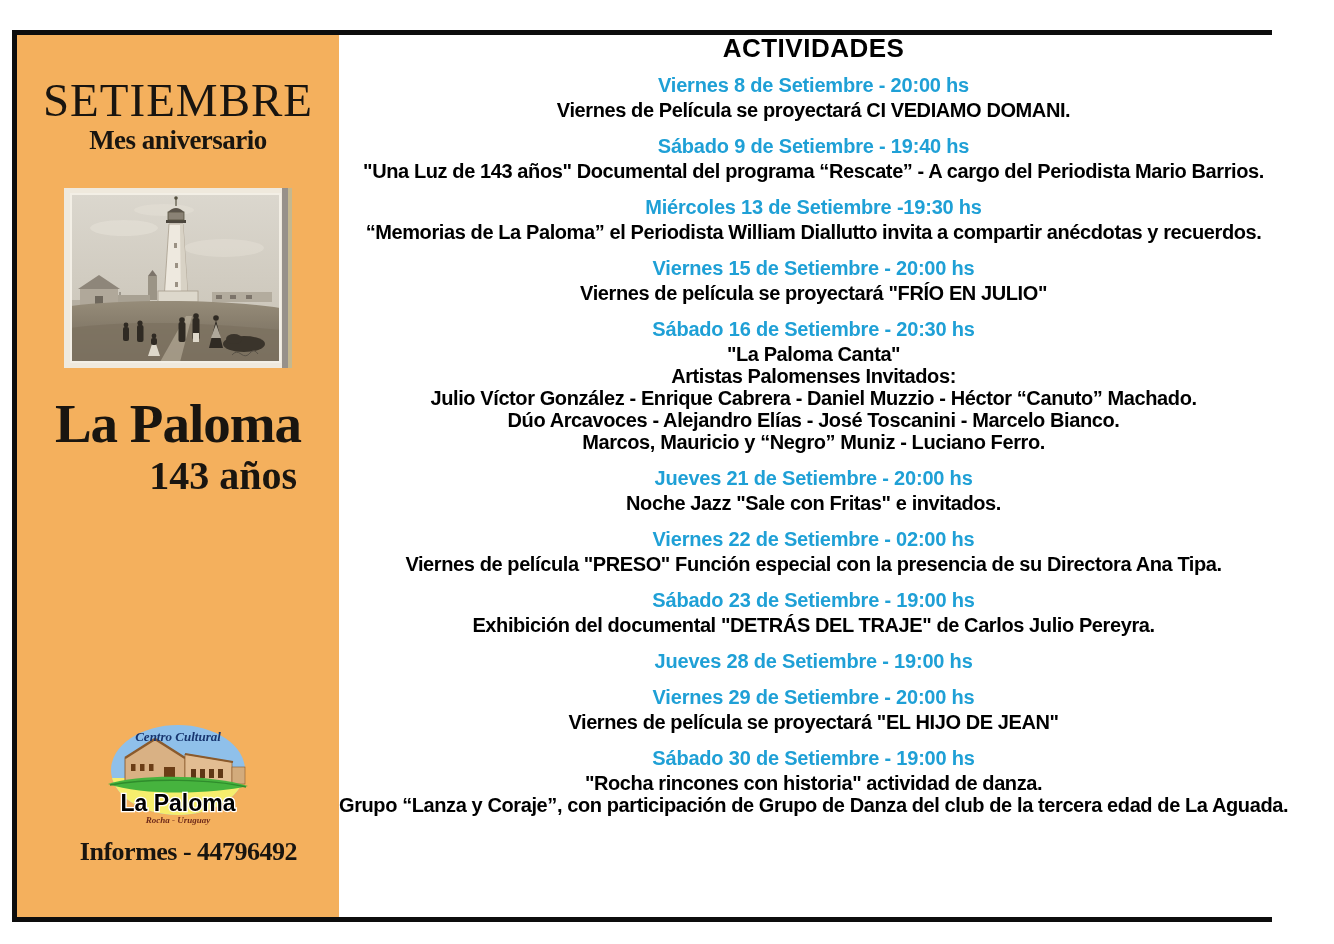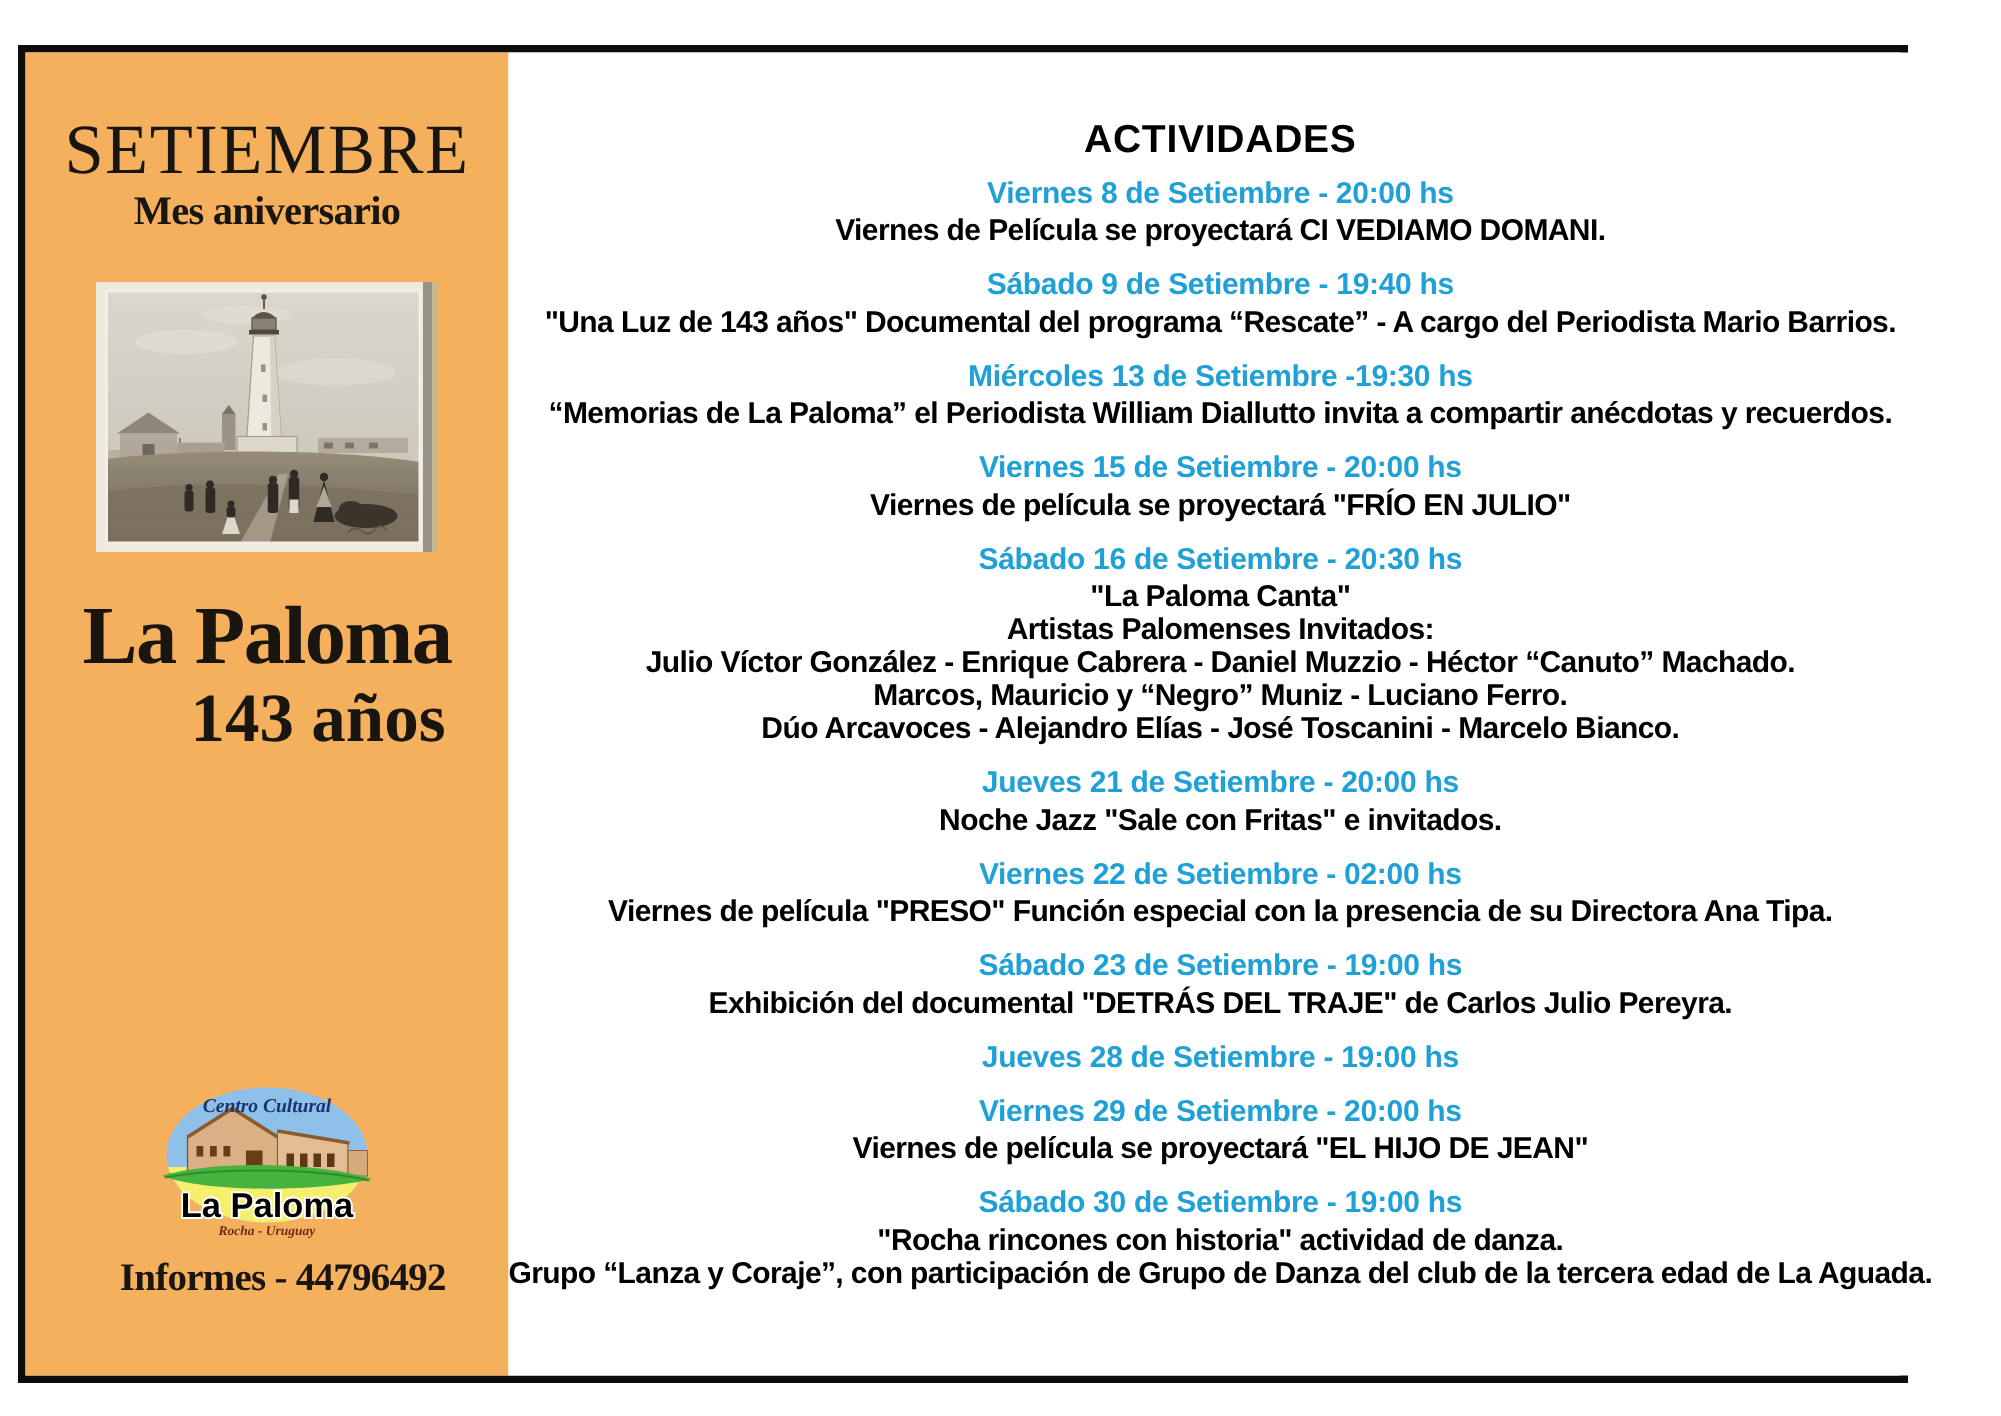--- a/index.html
+++ b/index.html
@@ -12,30 +12,29 @@
   
   .sidebar{
     width:322px;flex:0 0 322px;background:var(--orange,#f4b05d);
     display:flex;flex-direction:column;align-items:stretch;
     font-family:"Liberation Serif",serif;color:#191510;text-align:center;
   }
   .month{font-size:47px;font-weight:400;letter-spacing:1px;margin-top:42px;line-height:1;}
   .subtitle{font-size:27px;font-weight:700;margin-top:3px;letter-spacing:-0.5px;line-height:1;text-align:center;}
   .photo{display:block;margin:34px auto 0;width:228px;height:180px;}
   .town{font-size:55px;font-weight:700;margin-top:28px;line-height:1;letter-spacing:-1px;}
-  .years{font-size:46px;font-weight:700;margin-top:5px;line-height:1;text-align:right;padding-right:42px;}
+  .years{font-size:40px;font-weight:700;margin-top:5px;line-height:1;text-align:right;padding-right:42px;}
   .spacer{flex:1;}
   .logo{display:block;margin:0 auto;width:152px;height:106px;}
   .contact{font-size:26px;font-weight:700;margin-top:10px;line-height:1;letter-spacing:-0.5px;margin-left:21px;}
   .bottom-pad{height:52px;}
   
   .main{
     flex:1;background:#ffffff;text-align:center;
     font-family:"Liberation Sans",sans-serif;font-weight:700;color:#000;
-    padding-top:44px;
   }
   .activities-title{font-size:26px;letter-spacing:0.5px;margin-bottom:14px;line-height:1;}
   .event{margin-bottom:15px;}
   .event-heading{color:var(--blue,#1fa0d6);font-size:20px;line-height:1.05;margin-bottom:3px;letter-spacing:-0.2px;}
   .event-line{font-size:20px;line-height:1.1;letter-spacing:-0.4px;white-space:nowrap;}
 </style>
 </head>
 <body>
 
 <div id="poster">
@@ -185,22 +184,22 @@
     <div class="event">
       <div class="event-heading">Viernes 15 de Setiembre - 20:00 hs</div>
       <div class="event-line">Viernes de película se proyectará "FRÍO EN JULIO"</div>
     </div>
 
     <div class="event">
       <div class="event-heading">Sábado 16 de Setiembre - 20:30 hs</div>
       <div class="event-line">"La Paloma Canta"</div>
       <div class="event-line">Artistas Palomenses Invitados:</div>
       <div class="event-line">Julio Víctor González - Enrique Cabrera - Daniel Muzzio - Héctor “Canuto” Machado.</div>
+      <div class="event-line">Dúo Arcavoces - Alejandro Elías - José Toscanini - Marcelo Bianco.</div>
       <div class="event-line">Marcos, Mauricio y “Negro” Muniz - Luciano Ferro.</div>
-      <div class="event-line">Dúo Arcavoces - Alejandro Elías - José Toscanini - Marcelo Bianco.</div>
     </div>
 
     <div class="event">
       <div class="event-heading">Jueves 21 de Setiembre - 20:00 hs</div>
       <div class="event-line">Noche Jazz "Sale con Fritas" e invitados.</div>
     </div>
 
     <div class="event">
       <div class="event-heading">Viernes 22 de Setiembre - 02:00 hs</div>
       <div class="event-line">Viernes de película "PRESO" Función especial con la presencia de su Directora Ana Tipa.</div>

